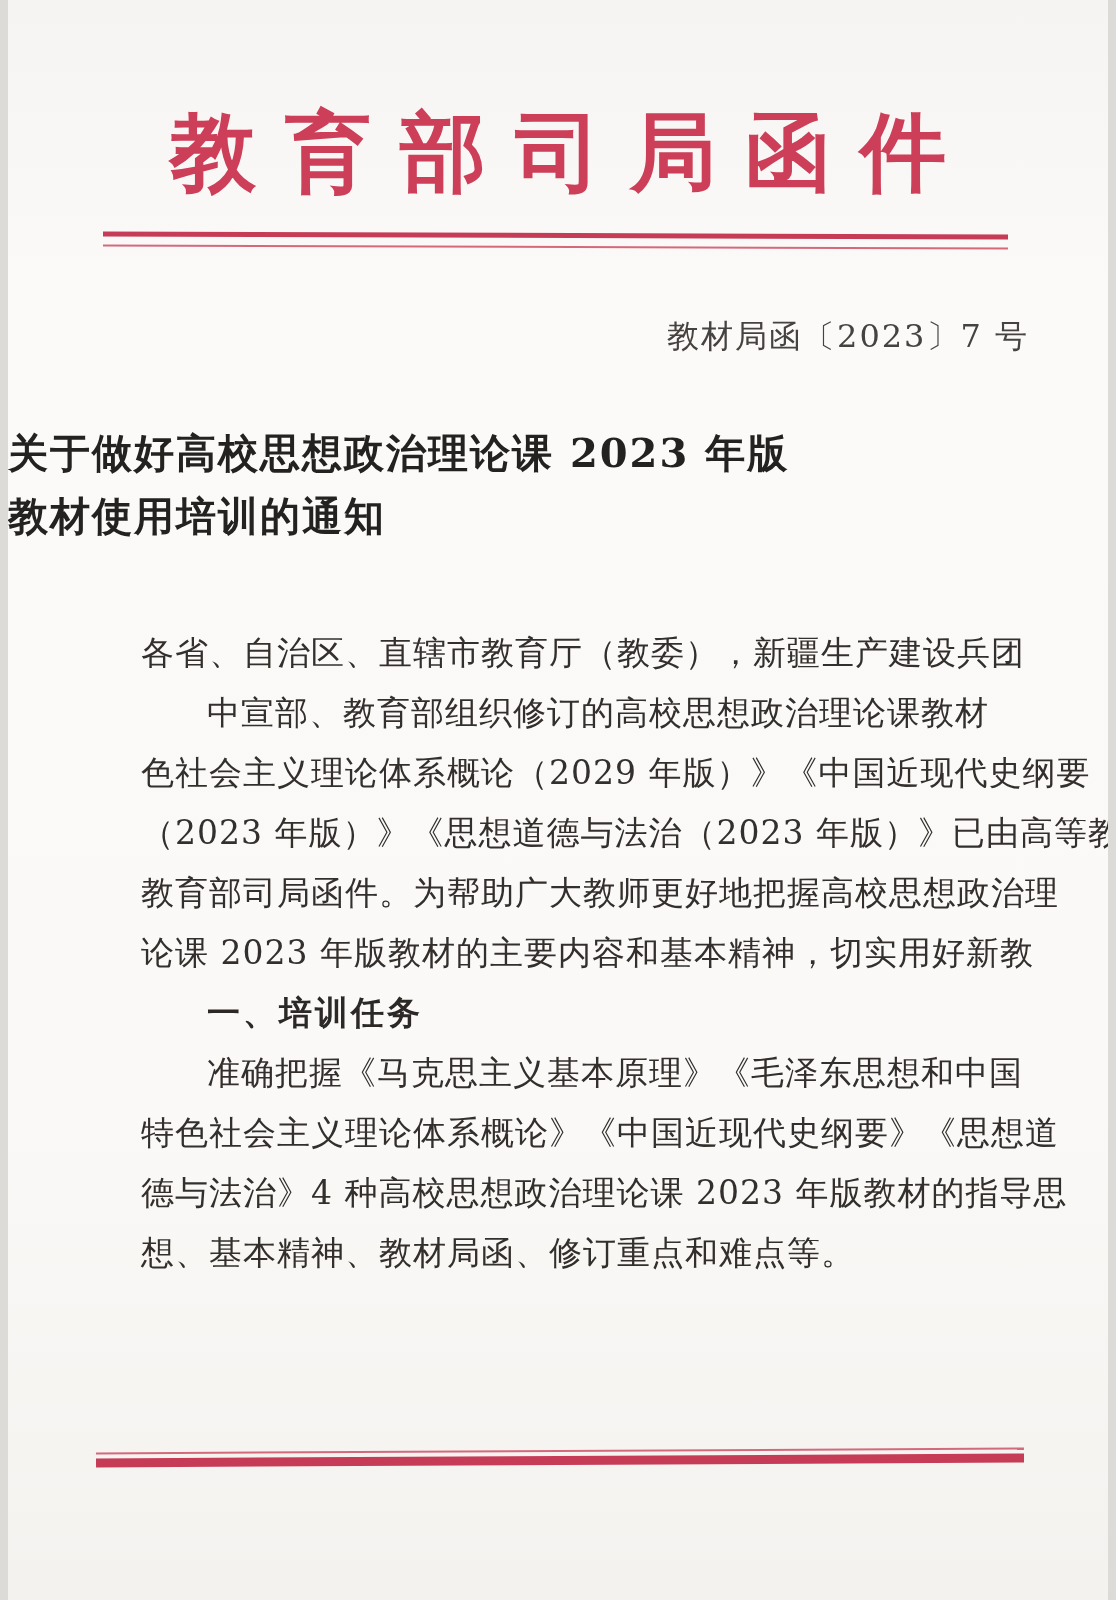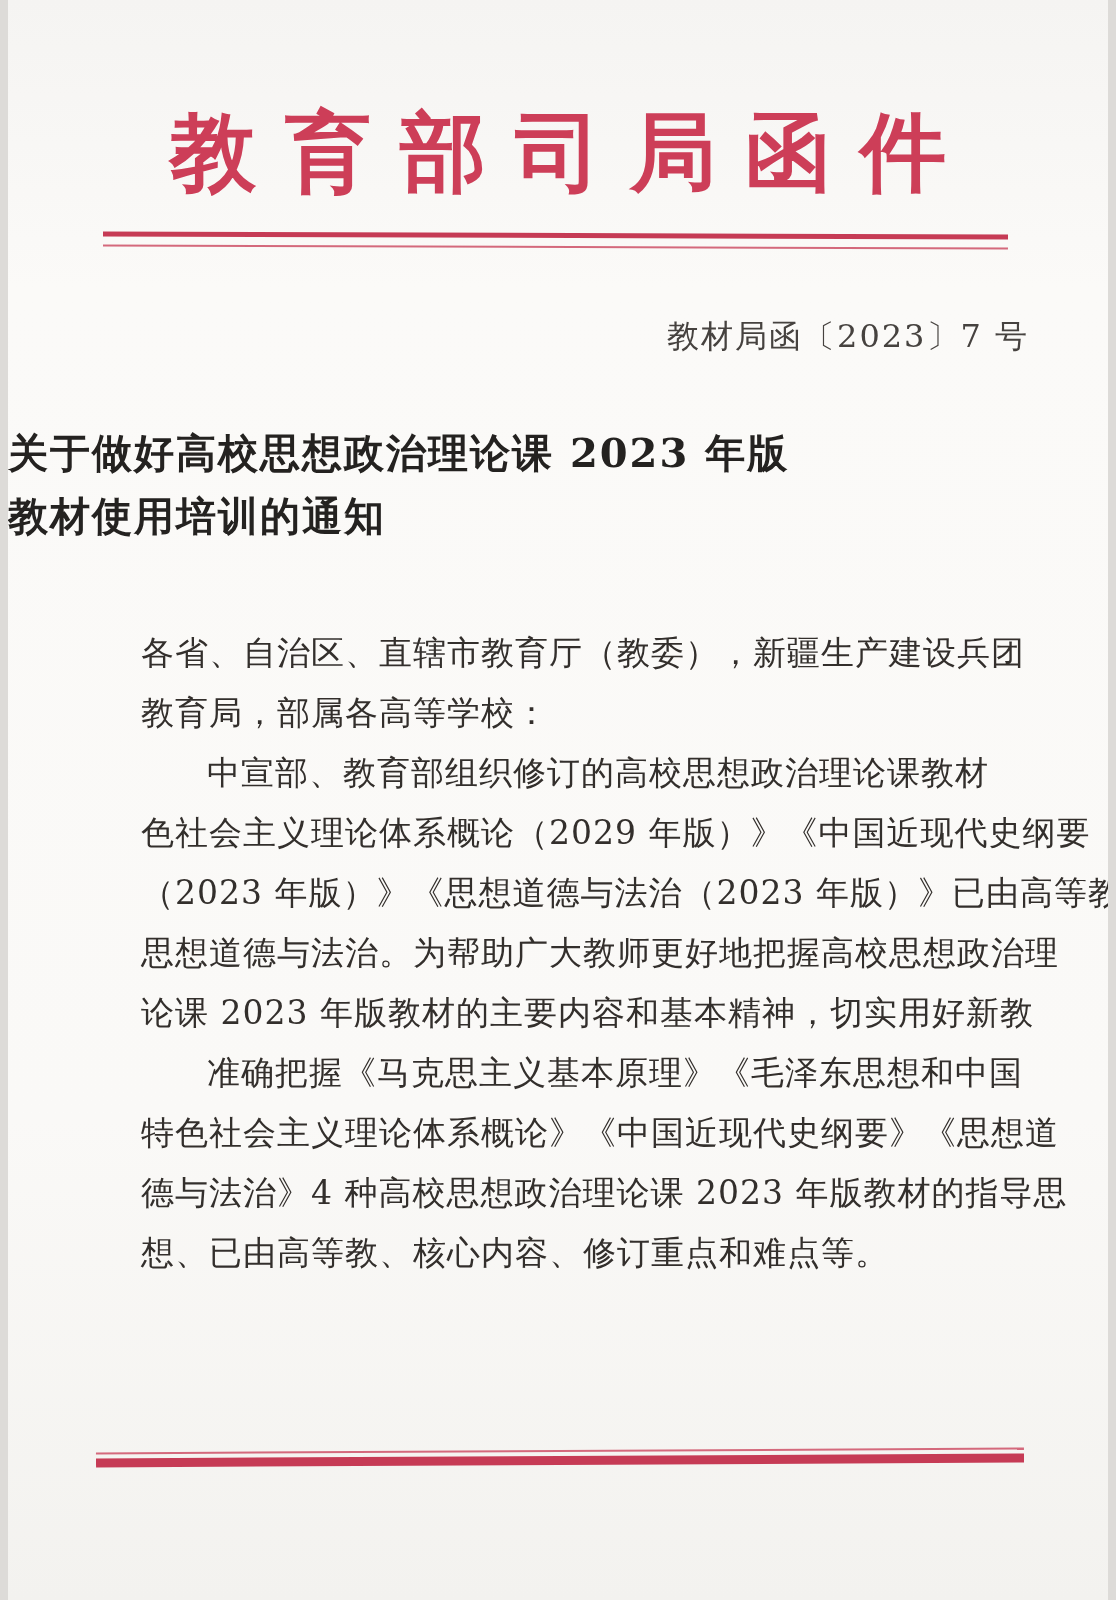--- a/index.html
+++ b/index.html
@@ -96,33 +96,33 @@
 
   <div class="doc-number">教材局函〔2023〕7 号</div>
 
   <div class="doc-title">
     <div>关于做好高校思想政治理论课 2023 年版</div>
     <div>教材使用培训的通知</div>
   </div>
 
   <main class="body-text">
     <p class="line">各省、自治区、直辖市教育厅（教委），新疆生产建设兵团</p>
-    <p class="line">教育局，部属各高等学校：</p>
 
     <p class="line indent">中宣部、教育部组织修订的高校思想政治理论课教材</p>
     <p class="line">色社会主义理论体系概论（2029 年版）》《中国近现代史纲要</p>
     <p class="line">（2023 年版）》《思想道德与法治（2023 年版）》已由高等教</p>
-    <p class="line">思想道德与法治。为帮助广大教师更好地把握高校思想政治理</p>
+    <p class="line">教育部司局函件。为帮助广大教师更好地把握高校思想政治理</p>
     <p class="line">论课 2023 年版教材的主要内容和基本精神，切实用好新教</p>
 
+    <p class="line indent heading">一、培训任务</p>
 
     <p class="line indent">准确把握《马克思主义基本原理》《毛泽东思想和中国</p>
     <p class="line">特色社会主义理论体系概论》《中国近现代史纲要》《思想道</p>
     <p class="line">德与法治》4 种高校思想政治理论课 2023 年版教材的指导思</p>
-    <p class="line">想、已由高等教、核心内容、修订重点和难点等。</p>
+    <p class="line">想、基本精神、教材局函、修订重点和难点等。</p>
   </main>
 
   <div class="rule-group bottom">
     <div class="rule thin"></div>
     <div class="rule thick"></div>
   </div>
 
 </div>
 
 </body></html>

